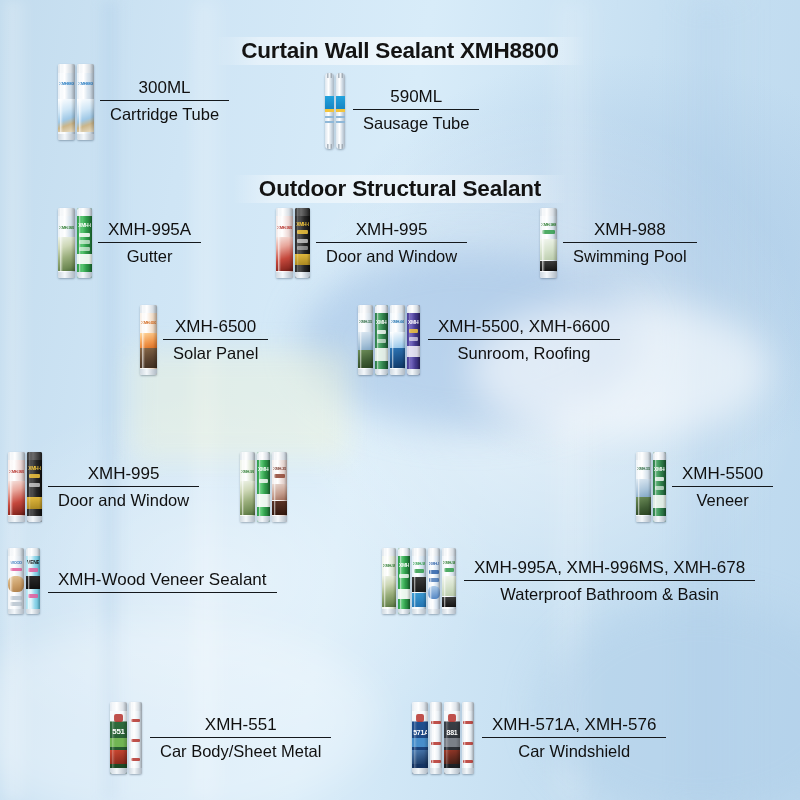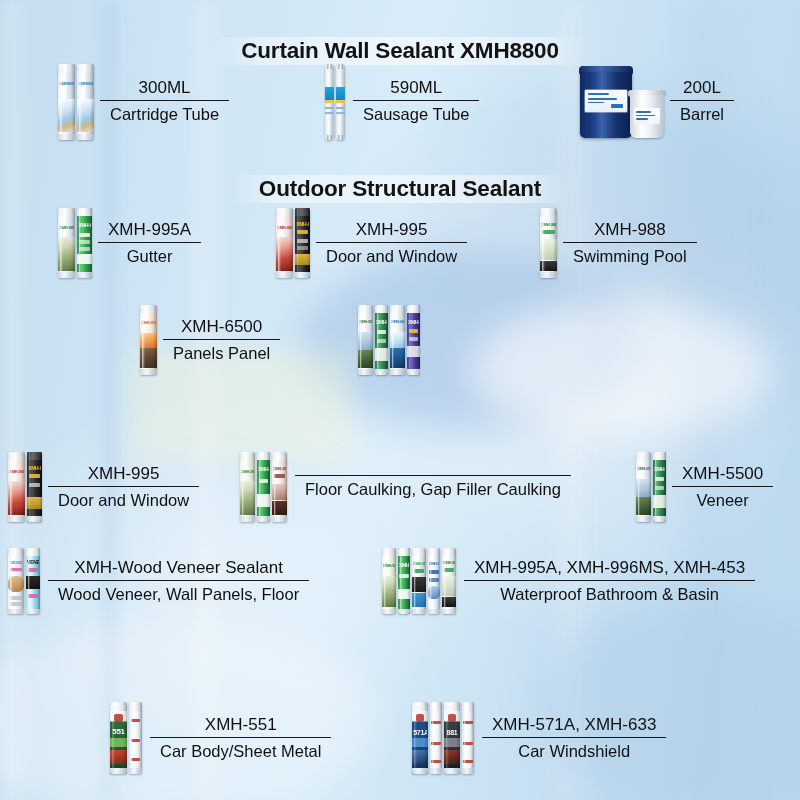--- a/index.html
+++ b/index.html
@@ -182,21 +182,21 @@
           <div class="base"></div>
       </div>
     </div>
     <div class="caption" style="margin-left:6px;">
       <div class="code">300ML</div>
       <div class="rule"></div>
       <div class="use">Cartridge Tube</div>
     </div>
   </div>
 
-  <div class="entry" style="left:325px;top:62px;">
+  <div class="entry" style="left:325px;top:71px;">
     <div class="shot">
       <div class="sausage" style="width:9px;height:76px;background:linear-gradient(90deg,#dde6ee,#ffffff 40%,#cfdae4 70%,#a9b6c2);">
         <div class="clip" style="top:0;"></div>
         <div class="band2" style="top:30%;height:17%;background:linear-gradient(#23a3dd,#1585c4);"></div>
         <div class="band2" style="top:47%;height:4%;background:#f2c53d;"></div>
         <div class="band2" style="top:56%;height:3%;background:#8fb8d8;"></div>
         <div class="band2" style="top:63%;height:3%;background:#8fb8d8;"></div>
         <div class="clip" style="bottom:0;"></div>
       </div>
       <div class="sausage" style="width:9px;height:76px;background:linear-gradient(90deg,#dde6ee,#ffffff 40%,#cfdae4 70%,#a9b6c2);">
@@ -208,48 +208,20 @@
         <div class="clip" style="bottom:0;"></div>
       </div>
     </div>
     <div class="caption" style="margin-left:8px;">
       <div class="code">590ML</div>
       <div class="rule"></div>
       <div class="use">Sausage Tube</div>
     </div>
   </div>
 
-  <div class="entry" style="left:580px;top:64px;">
-    <div class="shot" style="height:74px;">
-      <div class="barrel" style="width:52px;height:72px;">
-        <div class="lid"></div>
-        <div class="body"></div>
-        <div class="lbl">
-            <i style="left:6%;top:14%;width:52%;height:9%;"></i>
-            <i style="left:6%;top:34%;width:70%;height:8%;"></i>
-            <i style="left:6%;top:52%;width:40%;height:8%;"></i>
-            <i style="left:62%;top:62%;width:30%;height:20%;"></i>
-          </div>
-      </div>
-      <div class="pail" style="position:relative;width:34px;height:48px;margin-left:-6px;">
-        <div class="plid"></div>
-        <div class="pbody"></div>
-        <div class="plbl">
-            <i style="left:8%;top:16%;width:58%;height:12%;"></i>
-            <i style="left:8%;top:42%;width:74%;height:10%;"></i>
-            <i style="left:8%;top:66%;width:44%;height:10%;"></i>
-          </div>
-      </div>
-    </div>
-    <div class="caption" style="margin-left:8px;">
-      <div class="code">200L</div>
-      <div class="rule"></div>
-      <div class="use">Barrel</div>
-    </div>
-  </div>
 
   <div class="band" style="top:172px;">
     <div class="plate">
         <h2>Outdoor Structural Sealant</h2>
       </div>
   </div>
 
   <div class="entry" style="left:58px;top:208px;">
     <div class="shot" style="height:70px;">
       <div class="tube" style="width:17px;height:70px;background:linear-gradient(90deg,#e9f0f6,#ffffff 40%,#dde7ef 66%,#bcc9d5);">
@@ -342,21 +314,21 @@
         <div class="scene" style="top:40%;height:22%;background:linear-gradient(160deg,#ffd9a0,#f0954a 60%,#d96c1f);"></div>
         <div class="scene" style="top:62%;height:28%;background:linear-gradient(160deg,#8a6a4a,#5c4430 55%,#3c2c1e);"></div>
         <div class="gloss"></div>
           <div class="shade"></div>
           <div class="base"></div>
       </div>
     </div>
     <div class="caption" style="margin-left:6px;">
       <div class="code">XMH-6500</div>
       <div class="rule"></div>
-      <div class="use">Panels Panel</div>
+      <div class="use">Solar Panel</div>
     </div>
   </div>
 
   <div class="entry" style="left:358px;top:305px;">
     <div class="shot" style="height:70px;">
       <div class="tube" style="width:15px;height:70px;background:linear-gradient(90deg,#eef3f7,#ffffff 40%,#e2ebf2 66%,#bfccd7);">
         <div class="nozzle"></div>
           <div class="cap"></div>
         <div class="word" style="top:20%;font-size:4px;color:#2e6b43;">XMH-5500</div>
         <div class="scene" style="top:38%;height:26%;background:linear-gradient(160deg,#dfeaf3,#a9c4da 60%,#7fa4c2);"></div>
@@ -390,20 +362,25 @@
         <div class="nozzle"></div>
         <div class="cap" style="background:linear-gradient(90deg,#e2e8ee,#ffffff 40%,#c0cad4);"></div>
         <div class="word" style="top:22%;">XMH-6600</div>
         <div class="mark" style="top:34%;background:#f2c53d;"></div>
         <div class="mark" style="top:46%;background:#fff;opacity:.6;"></div>
         <div class="scene" style="top:58%;height:16%;background:#ffffff;opacity:.8;"></div>
         <div class="gloss" style="opacity:.4;"></div>
           <div class="shade"></div>
           <div class="base"></div>
       </div>
+    </div>
+    <div class="caption" style="margin-left:8px;">
+      <div class="code">XMH-5500, XMH-6600</div>
+      <div class="rule"></div>
+      <div class="use">Sunroom, Roofing</div>
     </div>
   </div>
 
 
   <div class="entry" style="left:8px;top:452px;">
     <div class="shot" style="height:70px;">
       <div class="tube" style="width:17px;height:70px;background:linear-gradient(90deg,#f2e9e8,#ffffff 36%,#f3e2e0 64%,#d2bbb8);">
         <div class="nozzle"></div>
           <div class="cap"></div>
         <div class="word" style="top:24%;font-size:4px;color:#b5322c;">XMH-995</div>
@@ -459,21 +436,20 @@
         <div class="mark" style="top:32%;background:#8e4330;"></div>
         <div class="scene" style="top:46%;height:22%;background:linear-gradient(160deg,#e9d9d2,#c49c8c 60%,#9c6b58);"></div>
         <div class="scene" style="top:70%;height:20%;background:linear-gradient(#5a3326,#33180f);"></div>
         <div class="gloss"></div>
           <div class="shade"></div>
           <div class="base"></div>
       </div>
     </div>
     <div class="caption" style="margin-left:8px;">
       <div class="rule"></div>
-      <div class="use">Floor Caulking, Gap Filler Caulking</div>
     </div>
   </div>
 
   <div class="entry" style="left:636px;top:452px;">
     <div class="shot" style="height:70px;">
       <div class="tube" style="width:15px;height:70px;background:linear-gradient(90deg,#eef3f7,#ffffff 40%,#e2ebf2 66%,#bfccd7);">
         <div class="nozzle"></div>
           <div class="cap"></div>
         <div class="word" style="top:20%;font-size:4px;color:#2e6b43;">XMH-5500</div>
         <div class="scene" style="top:38%;height:26%;background:linear-gradient(160deg,#dfeaf3,#a9c4da 60%,#7fa4c2);"></div>
@@ -523,21 +499,20 @@
         <div class="scene" style="top:42%;height:20%;background:linear-gradient(#2b2b2b,#111);"></div>
         <div class="mark" style="top:70%;background:#e05a9b;"></div>
         <div class="gloss"></div>
           <div class="shade"></div>
           <div class="base"></div>
       </div>
     </div>
     <div class="caption" style="margin-left:8px;">
       <div class="code">XMH-Wood Veneer Sealant</div>
       <div class="rule"></div>
-      <div class="use">Wood Veneer, Wall Panels, Floor</div>
     </div>
   </div>
 
   <div class="entry" style="left:382px;top:548px;">
     <div class="shot" style="height:66px;">
       <div class="tube" style="width:14px;height:66px;background:linear-gradient(90deg,#eef3ea,#ffffff 40%,#e4ecdd 66%,#c0cbb4);">
         <div class="nozzle"></div>
           <div class="cap"></div>
         <div class="word" style="top:22%;font-size:4px;color:#2e7d32;">XMH-995A</div>
         <div class="scene" style="top:42%;height:48%;background:linear-gradient(160deg,#eef3e9,#cdd7b6 30%,#9aae7c 58%,#6f8a54 85%,#4e6b3c 100%);"></div>
@@ -583,21 +558,21 @@
         <div class="word" style="top:18%;font-size:4px;color:#2e7d32;">XMH-988</div>
         <div class="mark" style="top:30%;background:#2f9c4a;"></div>
         <div class="scene" style="top:42%;height:30%;background:linear-gradient(160deg,#f3f7f1,#d7e3cd 50%,#b7c9a8);"></div>
         <div class="scene" style="top:74%;height:16%;background:linear-gradient(#3d3d3d,#141414);"></div>
         <div class="gloss"></div>
           <div class="shade"></div>
           <div class="base"></div>
       </div>
     </div>
     <div class="caption" style="margin-left:8px;">
-      <div class="code">XMH-995A, XMH-996MS, XMH-453</div>
+      <div class="code">XMH-995A, XMH-996MS, XMH-678</div>
       <div class="rule"></div>
       <div class="use">Waterproof Bathroom &amp; Basin</div>
     </div>
   </div>
 
 
   <div class="entry" style="left:110px;top:702px;">
     <div class="shot" style="height:72px;">
       <div class="tube" style="width:17px;height:72px;background:linear-gradient(180deg,#fafcfd 0%,#f3f7fa 26%,#2e6b3c 28%,#24582f 70%,#17401f 100%);">
         <div class="nozzle"></div>
@@ -667,19 +642,19 @@
           <div class="cap"></div>
         <div class="mark" style="top:26%;background:#b5322c;height:3px;"></div>
         <div class="mark" style="top:56%;background:#b5322c;height:3px;"></div>
         <div class="mark" style="top:80%;background:#b5322c;height:3px;"></div>
         <div class="gloss"></div>
           <div class="shade"></div>
           <div class="base"></div>
       </div>
     </div>
     <div class="caption" style="margin-left:8px;">
-      <div class="code">XMH-571A, XMH-633</div>
+      <div class="code">XMH-571A, XMH-576</div>
       <div class="rule"></div>
       <div class="use">Car Windshield</div>
     </div>
   </div>
 
 </div>
 
 </body></html>

